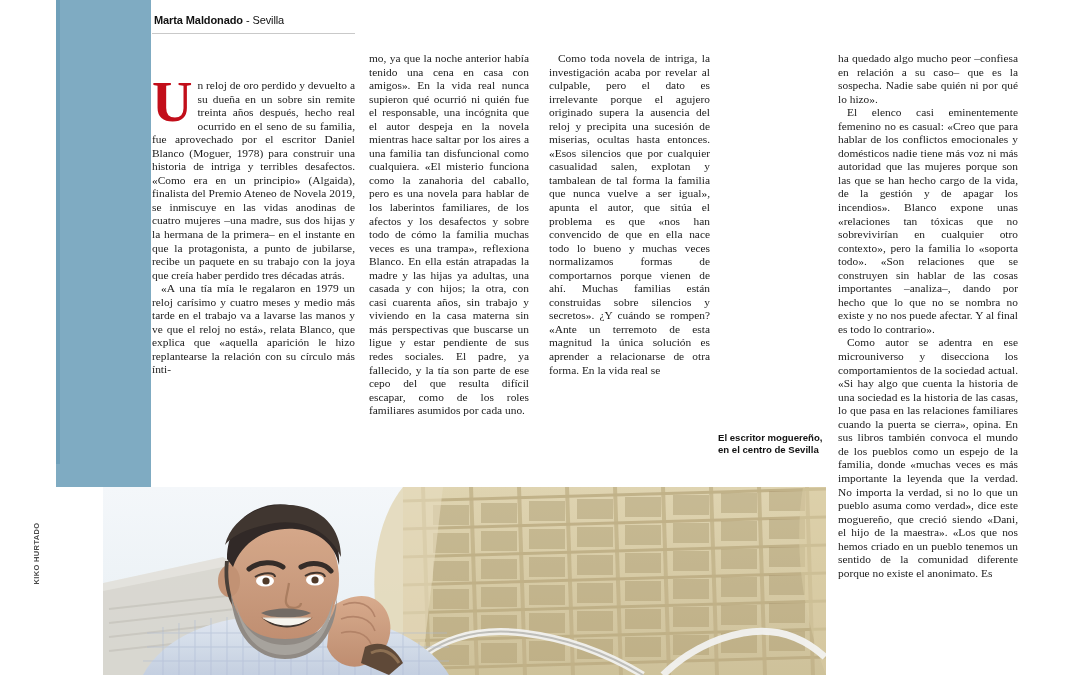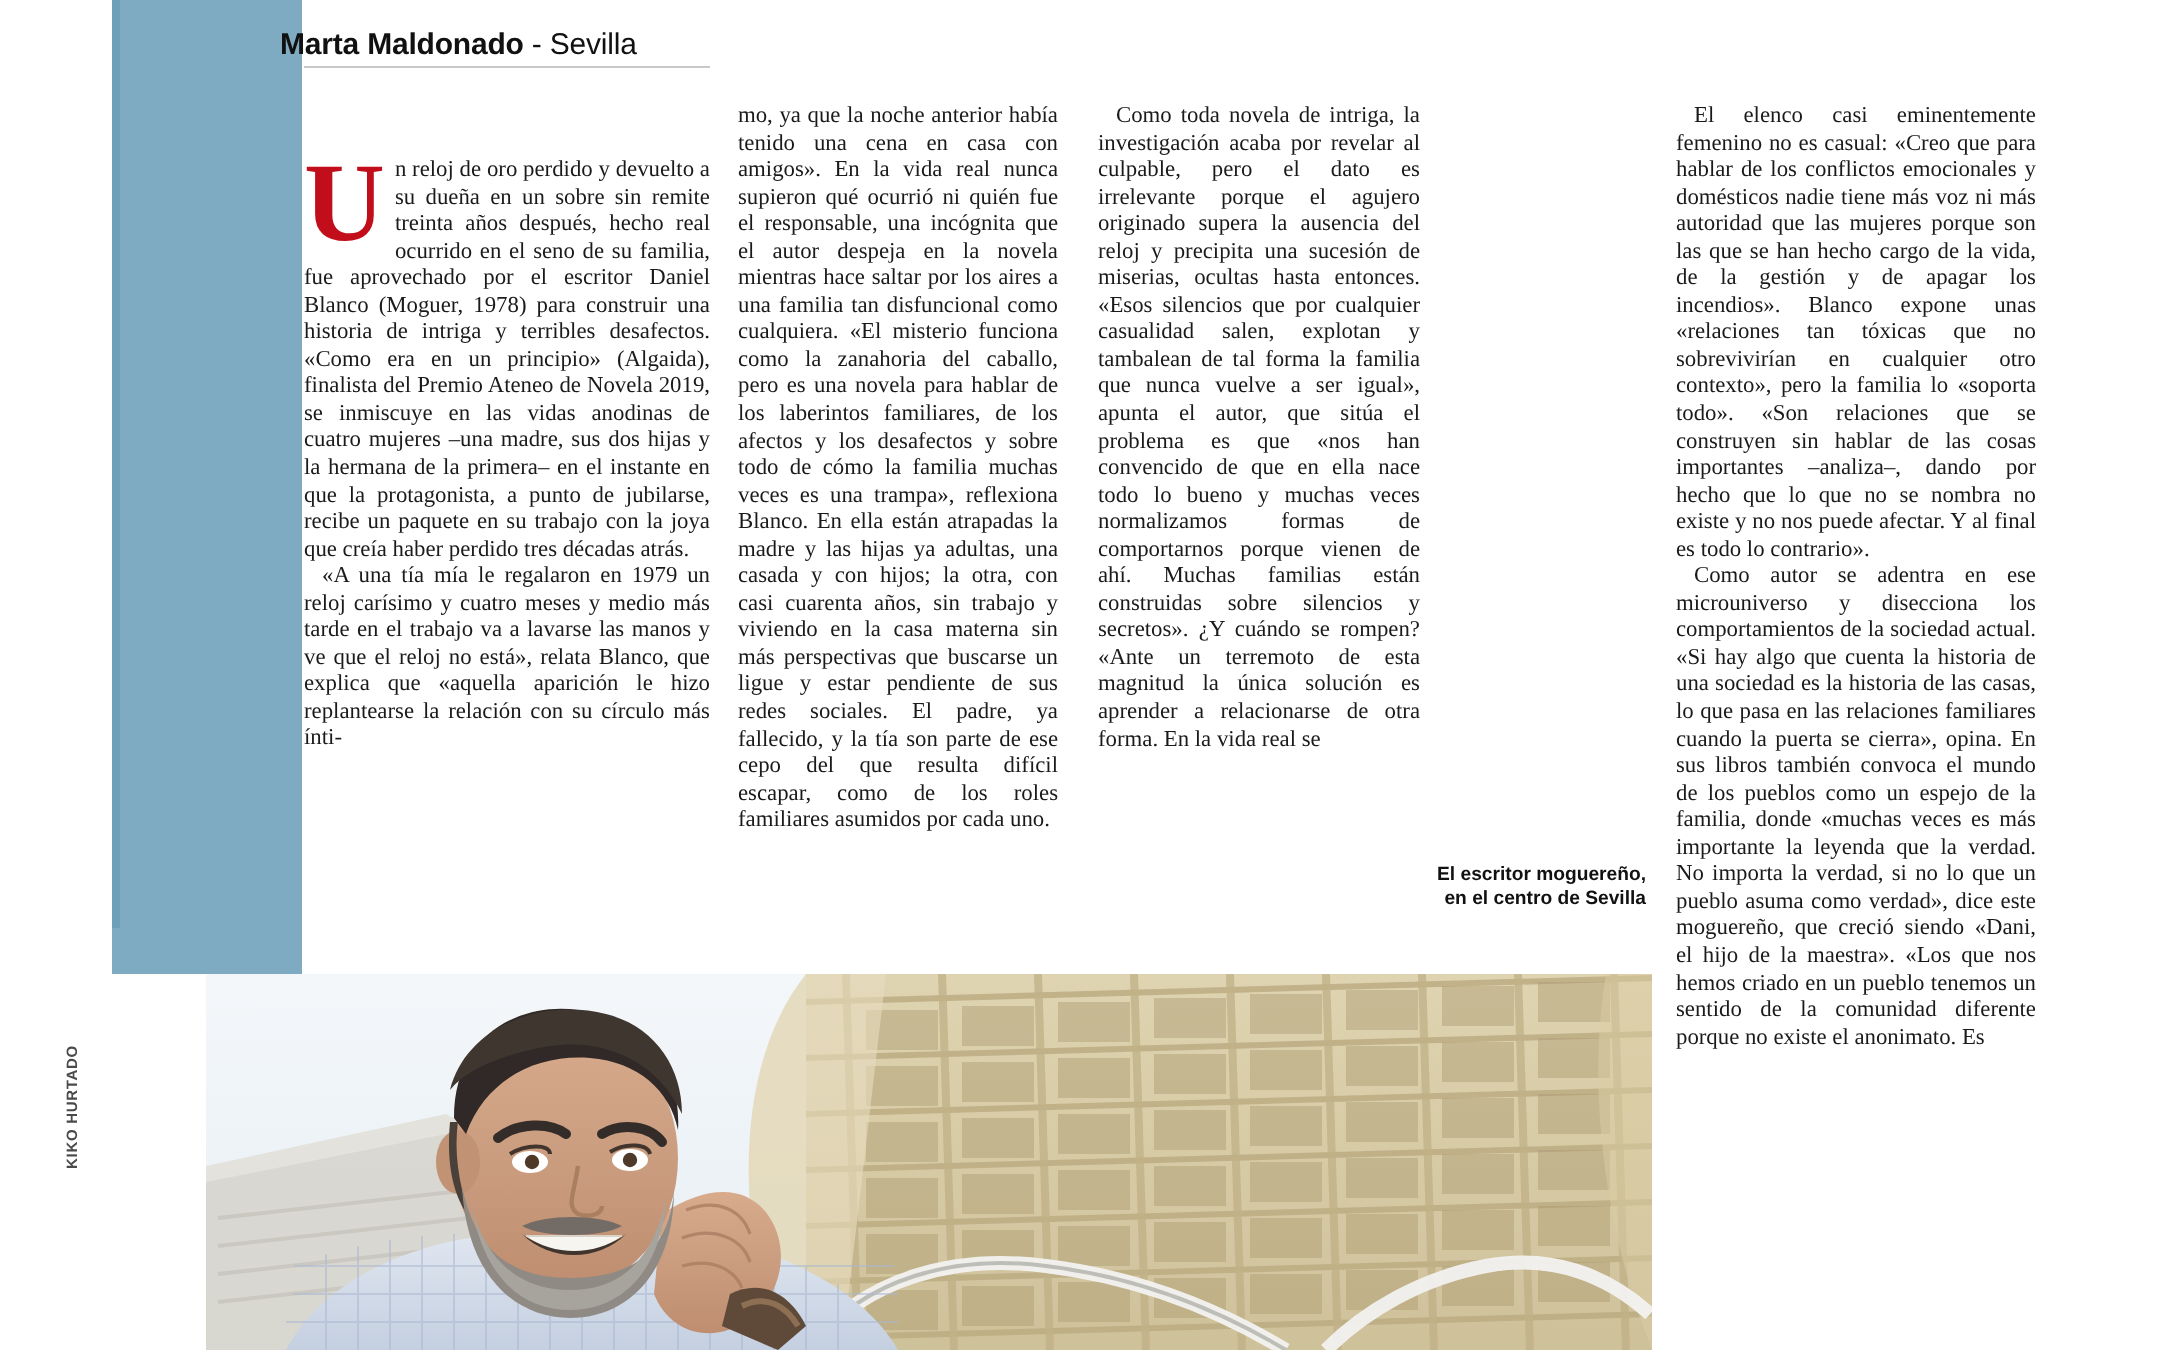--- a/index.html
+++ b/index.html
@@ -73,25 +73,25 @@
     margin: 0;
     text-indent: 9px;
   }
   .col p.first {
     text-indent: 0;
   }
 
   
   #byline {
     position: absolute;
-    left: 140px;
+    left: 154px;
     top: 14px;
     width: 203px;
     font-family: "Liberation Sans", sans-serif;
-    font-size: 15px;
+    font-size: 11px;
     color: #111111;
     letter-spacing: -0.1px;
   }
   #byline .author { font-weight: bold; }
   #byline .place  { font-weight: normal; }
   #byline-rule {
     position: absolute;
     left: 152px;
     top: 33px;
     width: 203px;
@@ -139,21 +139,21 @@
   
   #caption {
     position: absolute;
     left: 718px;
     top: 432px;
     width: 105px;
     font-family: "Liberation Sans", sans-serif;
     font-weight: bold;
     font-size: 9.6px;
     line-height: 12.2px;
-    text-align: right;
+    text-align: left;
     color: #111111;
   }
 
   
   #photo {
     position: absolute;
     left: 103px;
     top: 487px;
     width: 723px;
     height: 188px;
@@ -195,20 +195,21 @@
 
   <div id="col2" class="col">
     <p class="first">mo, ya que la noche anterior había tenido una cena en casa con amigos». En la vida real nunca supieron qué ocurrió ni quién fue el responsable, una incógnita que el autor despeja en la novela mientras hace saltar por los aires a una familia tan disfuncional como cualquiera. «El misterio funciona como la zanahoria del caballo, pero es una novela para hablar de los laberintos familiares, de los afectos y los desafectos y sobre todo de cómo la familia muchas veces es una trampa», reflexiona Blanco. En ella están atrapadas la madre y las hijas ya adultas, una casada y con hijos; la otra, con casi cuarenta años, sin trabajo y viviendo en la casa materna sin más perspectivas que buscarse un ligue y estar pendiente de sus redes sociales. El padre, ya fallecido, y la tía son parte de ese cepo del que resulta difícil escapar, como de los roles familiares asumidos por cada uno.</p>
   </div>
 
   <div id="col3" class="col">
     <p>Como toda novela de intriga, la investigación acaba por revelar al culpable, pero el dato es irrelevante porque el agujero originado supera la ausencia del reloj y precipita una sucesión de miserias, ocultas hasta entonces. «Esos silencios que por cualquier casualidad salen, explotan y tambalean de tal forma la familia que nunca vuelve a ser igual», apunta el autor, que sitúa el problema es que «nos han convencido de que en ella nace todo lo bueno y muchas veces normalizamos formas de comportarnos porque vienen de ahí. Muchas familias están construidas sobre silencios y secretos». ¿Y cuándo se rompen? «Ante un terremoto de esta magnitud la única solución es aprender a relacionarse de otra forma. En la vida real se</p>
   </div>
 
   <div id="col4" class="col">
+    <p class="first">ha quedado algo mucho peor –confiesa en relación a su caso– que es la sospecha. Nadie sabe quién ni por qué lo hizo».</p>
     <p>El elenco casi eminentemente femenino no es casual: «Creo que para hablar de los conflictos emocionales y domésticos nadie tiene más voz ni más autoridad que las mujeres porque son las que se han hecho cargo de la vida, de la gestión y de apagar los incendios». Blanco expone unas «relaciones tan tóxicas que no sobrevivirían en cualquier otro contexto», pero la familia lo «soporta todo». «Son relaciones que se construyen sin hablar de las cosas importantes –analiza–, dando por hecho que lo que no se nombra no existe y no nos puede afectar. Y al final es todo lo contrario».</p>
     <p>Como autor se adentra en ese microuniverso y disecciona los comportamientos de la sociedad actual. «Si hay algo que cuenta la historia de una sociedad es la historia de las casas, lo que pasa en las relaciones familiares cuando la puerta se cierra», opina. En sus libros también convoca el mundo de los pueblos como un espejo de la familia, donde «muchas veces es más importante la leyenda que la verdad. No importa la verdad, si no lo que un pueblo asuma como verdad», dice este moguereño, que creció siendo «Dani, el hijo de la maestra». «Los que nos hemos criado en un pueblo tenemos un sentido de la comunidad diferente porque no existe el anonimato. Es</p>
   </div>
 
   <div id="caption">El escritor moguereño, en el centro de Sevilla</div>
 
   <div id="photo">
     <svg width="723" height="188" viewBox="0 0 723 188">
       <defs>
         <linearGradient id="sky" x1="0" y1="0" x2="0" y2="1">

